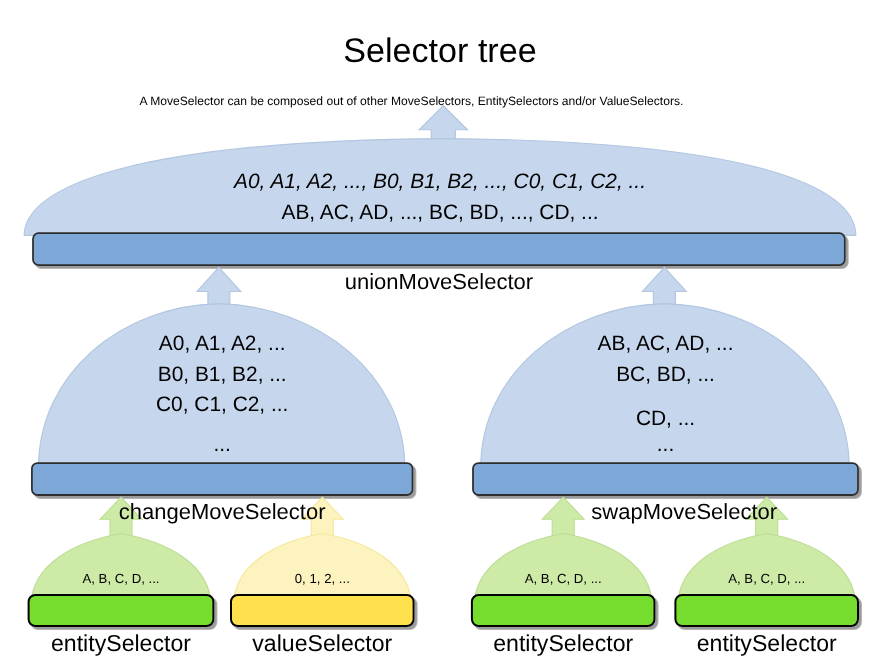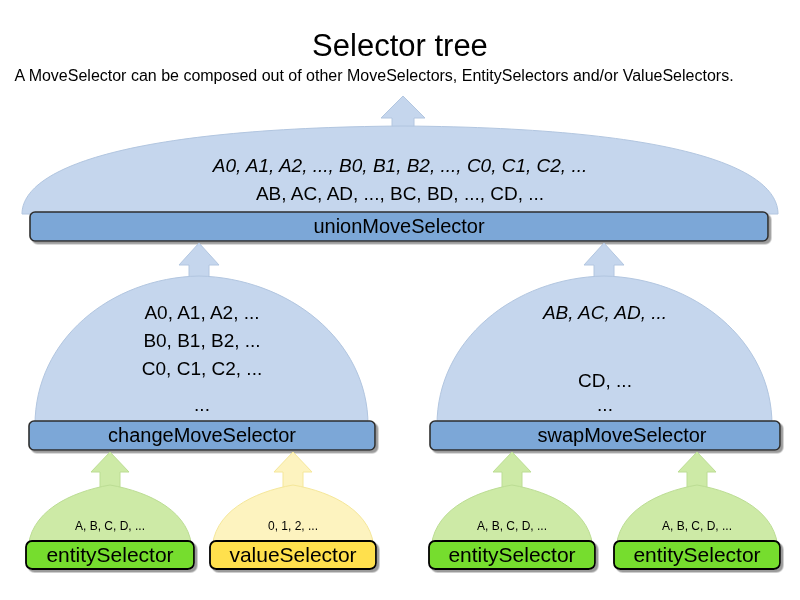--- a/index.html
+++ b/index.html
@@ -29,24 +29,24 @@
     width: 800px;
     text-align: center;
     font-size: 31px;
     line-height: 36px;
     color: #000;
     white-space: nowrap;
   }
   .subtitle {
     position: absolute;
     left: 0;
-    top: 68px;
+    top: 85px;
     width: 748px;
     text-align: center;
-    font-size: 16px;
+    font-size: 11px;
     line-height: 15px;
     color: #000;
     white-space: nowrap;
   }
   svg.shapes {
     position: absolute;
     left: 0; top: 0;
     width: 800px;
     height: 600px;
   }
@@ -67,20 +67,21 @@
     color: #000;
   }
   .bar-label {
     position: absolute;
     display: flex;
     align-items: center;
     justify-content: center;
     font-size: 20px;
     color: #000;
     white-space: nowrap;
+    margin-top: 31px;
   }
   .bar-label.leaf { font-size: 21px; }
 </style>
 </head>
 <body>
 
 <div id="stage">
 
   <div class="title">Selector tree</div>
   <div class="subtitle">A MoveSelector can be composed out of other MoveSelectors, EntitySelectors and/or ValueSelectors.</div>
@@ -139,21 +140,22 @@
 
   <div class="bar-label" style="left:30px; top:212px; width:738px; height:29px;">unionMoveSelector</div>
 
   <div class="dome-text" style="left:29px; top:300px; width:346px;">A0, A1, A2, ...</div>
   <div class="dome-text" style="left:29px; top:328px; width:346px;">B0, B1, B2, ...</div>
   <div class="dome-text" style="left:29px; top:356px; width:346px;">C0, C1, C2, ...</div>
   <div class="dome-text" style="left:29px; top:392px; width:346px;">...</div>
 
   <div class="bar-label" style="left:29px; top:421px; width:346px; height:29px;">changeMoveSelector</div>
 
-  <div class="dome-text" style="left:430px; top:300px; width:350px;font-style:italic;">AB, AC, AD, ...</div>
+  <div class="dome-text" style="left:430px; top:300px; width:350px;">AB, AC, AD, ...</div>
+  <div class="dome-text" style="left:430px; top:328px; width:350px;">BC, BD, ...</div>
   <div class="dome-text" style="left:430px; top:368px; width:350px;">CD, ...</div>
   <div class="dome-text" style="left:430px; top:392px; width:350px;">...</div>
 
   <div class="bar-label" style="left:430px; top:421px; width:384px; height:29px;">swapMoveSelector</div>
 
   <div class="leaf-text" style="left:26px; top:516px; width:168px;">A, B, C, D, ...</div>
   <div class="leaf-text" style="left:210px; top:516px; width:166px;">0, 1, 2, ...</div>
   <div class="leaf-text" style="left:429px; top:516px; width:166px;">A, B, C, D, ...</div>
   <div class="leaf-text" style="left:614px; top:516px; width:166px;">A, B, C, D, ...</div>
 

